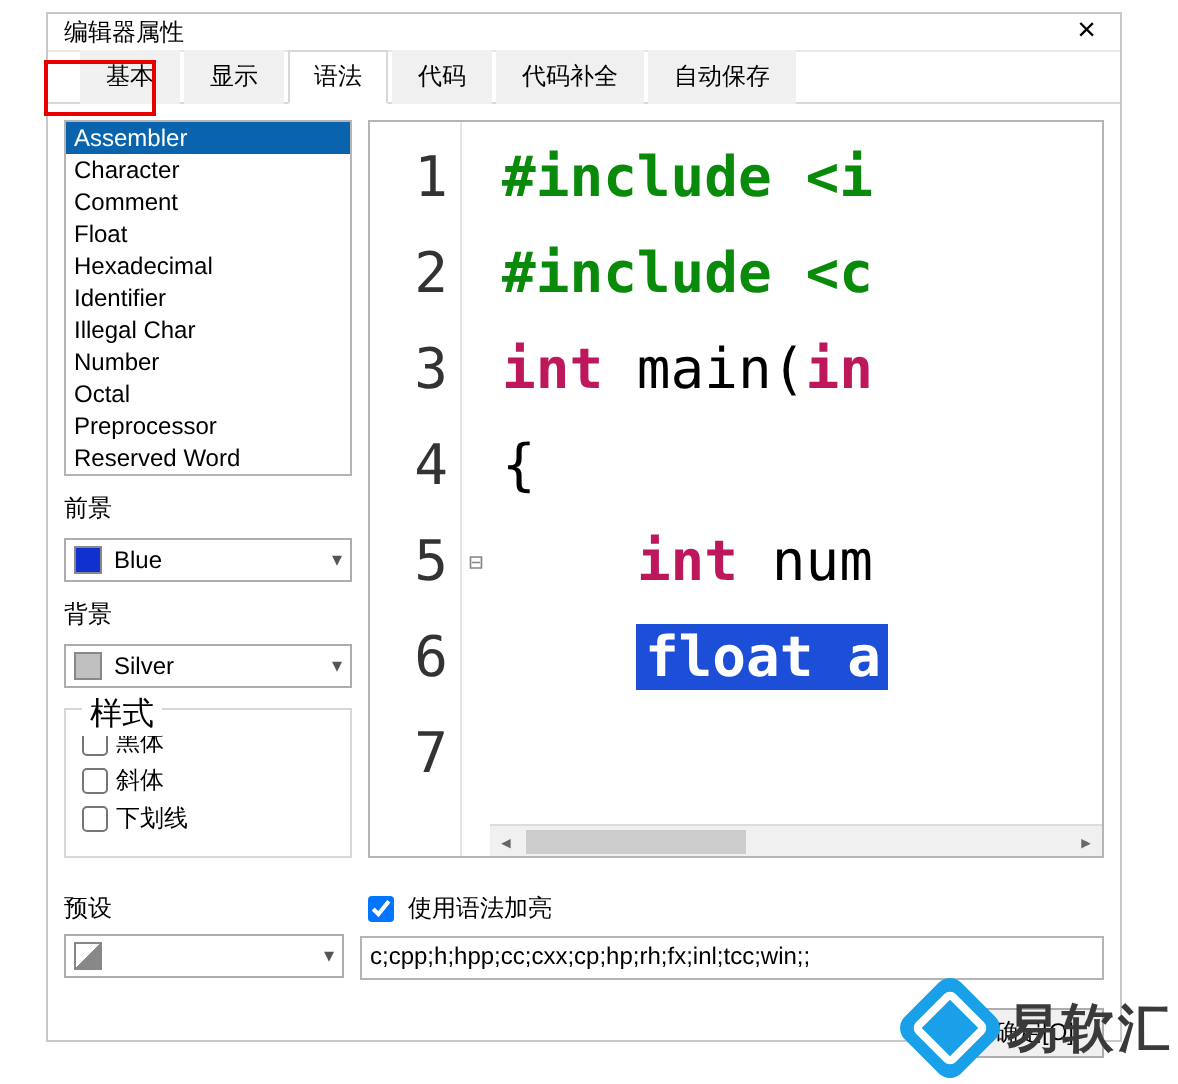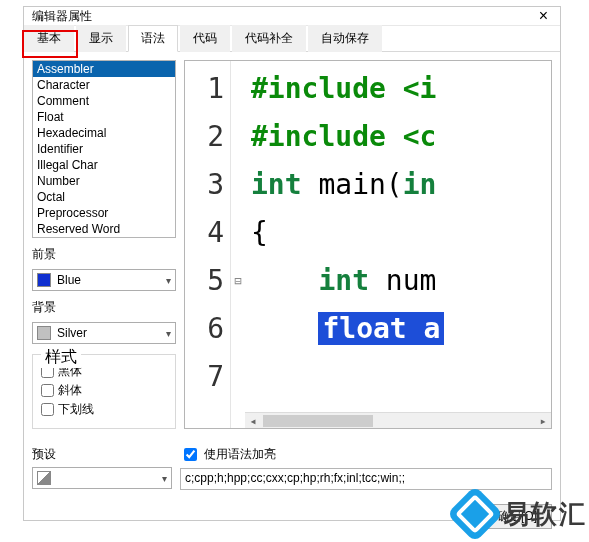--- a/index.html
+++ b/index.html
@@ -1,21 +1,21 @@
 <!DOCTYPE html>
 <html><head>
 <meta charset="utf-8">
 <style>
   * { box-sizing: border-box; }
   body { margin: 0; font-family: "Microsoft YaHei", "SimSun", Tahoma, sans-serif; font-size: 12px; background: #fff; width: 589px; height: 542px; position: relative; overflow: hidden; }
   .window { position: absolute; left: 23px; top: 6px; width: 538px; height: 515px; border: 1px solid #c8c8c8; background: #fff; display: flex; flex-direction: column; }
   .titlebar { height: 26px; display: flex; align-items: center; padding: 0 8px; border-bottom: 1px solid #e8e8e8; }
   .titlebar .title { flex: 1; font-size: 12px; }
   .close { font-size: 16px; cursor: pointer; padding: 0 4px; }
-  .tabs { display: flex; height: 26px; align-items: flex-end; padding-left: 0; border-bottom: 1px solid #d8d8d8; }
+  .tabs { display: flex; height: 26px; align-items: flex-end; padding-left: 16px; border-bottom: 1px solid #d8d8d8; }
   .tab { padding: 4px 12px; border: 1px solid transparent; cursor: pointer; position: relative; top: 1px; background: #f0f0f0; margin-right: 2px; }
   .tab.active { border: 1px solid #d8d8d8; border-bottom: 1px solid #fff; background: #fff; }
   .body { flex: 1; display: flex; flex-direction: column; padding: 8px; gap: 16px; }
   .upper { flex: 1; display: flex; gap: 8px; min-height: 0; }
   .leftcol { width: 144px; display: flex; flex-direction: column; gap: 6px; }
   .listbox { height: 178px; border: 1px solid #b5b5b5; background: #fff; overflow: auto; }
   .listbox .item { padding: 1px 4px; cursor: pointer; white-space: nowrap; }
   .listbox .item.selected { background: #0a64ad; color: #fff; }
   .lbl { font-size: 12px; margin-top: 2px; }
   .combo { display: flex; align-items: center; height: 22px; border: 1px solid #adadad; background: #fff; padding: 0 4px; gap: 6px; cursor: pointer; }
@@ -26,21 +26,21 @@
   .stylegrp .legend { position: absolute; top: -8px; left: 8px; background: #fff; padding: 0 4px; font-size: 16px; }
   .chkrow { display: flex; align-items: center; gap: 4px; margin: 2px 0; }
   .chkrow input { margin: 0; }
 
   .preview { flex: 1; border: 1px solid #b5b5b5; background: #fff; position: relative; display: flex; font-family: Consolas, Menlo, monospace; overflow: hidden; }
   .gutter { width: 46px; background: #fff; border-right: 1px solid #e5e5e5; display: flex; flex-direction: column; text-align: right; padding-right: 6px; font-size: 28px; line-height: 48px; color: #333; padding-top: 4px; }
   .fold { width: 14px; display: flex; flex-direction: column; align-items: center; font-size: 12px; padding-top: 4px; }
   .fold .frow { height: 48px; display:flex; align-items:center; justify-content:center; color:#888; }
   .code { flex: 1; overflow: hidden; font-size: 28px; line-height: 48px; white-space: pre; padding-left: 6px; padding-top: 4px; }
   .pp { color: #0a8a0a; font-weight: bold; }
-  .kw { color: #15803d; font-weight: bold; }
+  .kw { color: #be185d; font-weight: bold; }
   .plain { color: #000; }
   .hl { background: #1d4ed8; color: #fff; font-weight: bold; padding: 0 4px; }
   .hscroll { position: absolute; left: 60px; right: 0; bottom: 0; height: 16px; background: #f0f0f0; border-top: 1px solid #dcdcdc; display: flex; align-items: center; }
   .hscroll .arrow { width: 16px; height: 14px; display:flex; align-items:center; justify-content:center; color:#666; cursor:pointer; }
   .hscroll .thumb { width: 110px; height: 12px; background: #cdcdcd; margin-left: 2px; }
 
   .lower { display: flex; gap: 8px; align-items: center; }
   .lower .presetlbl { width: 60px; }
   .lower .presetcombo { width: 140px; }
   .lower .rightblk { flex: 1; display: flex; flex-direction: column; gap: 4px; }

